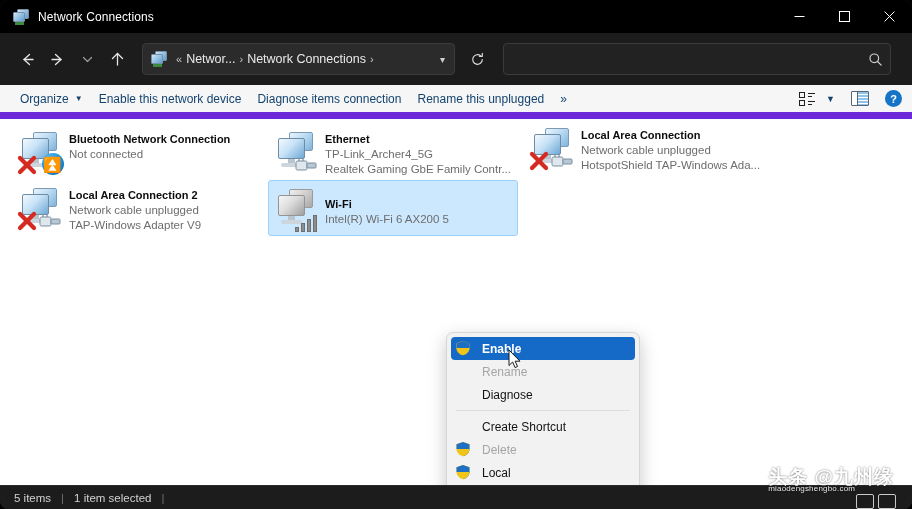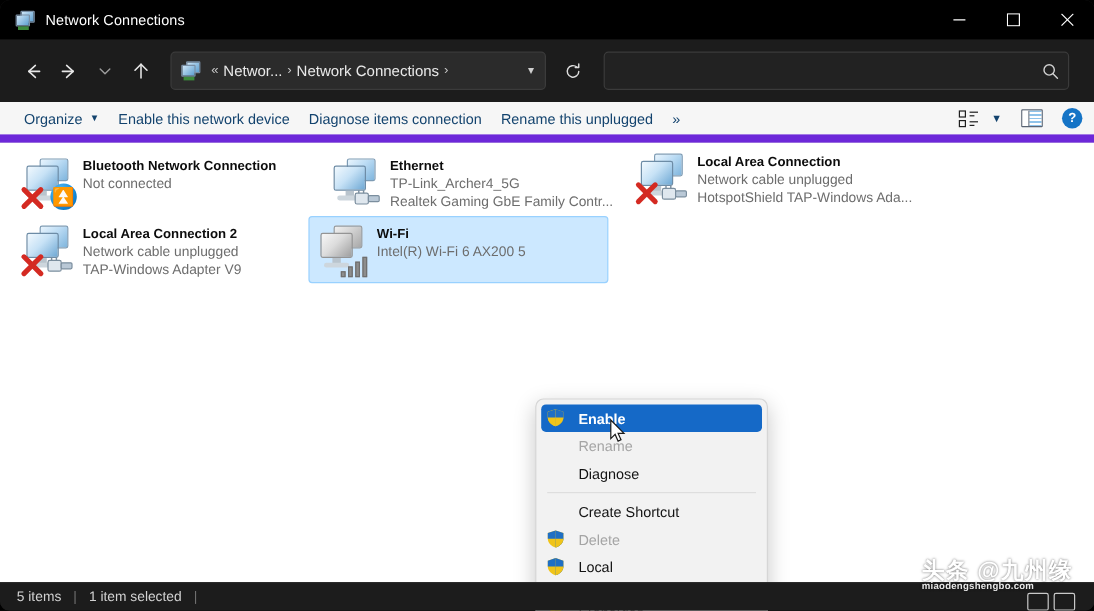--- a/index.html
+++ b/index.html
@@ -344,21 +344,21 @@
     pointer-events: none;
     z-index: 60;
   }
   .wm-main {
     color: #ffffff; font-size: 19px; font-weight: bold;
     letter-spacing: 1px;
     text-shadow: 0 0 2px rgba(0,0,0,.6);
     line-height: 20px;
   }
   .wm-sub {
-    color: #e8e8e8; font-size: 8px; font-weight: bold;
+    color: #e8e8e8; font-size: 8px; font-weight: normal;
     letter-spacing: .2px; margin-top: -3px;
     text-shadow: 0 0 2px rgba(0,0,0,.6);
   }
   .wm-badge {
     position: absolute; right: 16px; bottom: 0px;
     display: flex; gap: 4px;
   }
   .wm-badge span {
     width: 18px; height: 15px;
     border: 1.5px solid #c9c9c9;
@@ -569,21 +569,21 @@
           <line x1="8" y1="4" x2="8" y2="1.5" stroke="#7b8e9e" stroke-width="1.2"></line>
         </svg>
       </div>
       <div class="conn-text">
         <div class="conn-name">Local Area Connection 2</div>
         <div class="conn-status">Network cable unplugged</div>
         <div class="conn-device">TAP-Windows Adapter V9</div>
       </div>
     </div>
 
-    <div class="conn-item selected" style="left:257px; top:61px;">
+    <div class="conn-item selected" style="left:268px; top:61px;align-items:center;">
       <div class="conn-icon icon-gray">
         <span class="mon-back"></span>
           <span class="mon-front"></span>
         <span class="mon-neck"></span>
           <span class="mon-foot"></span>
         <span class="ov-bars">
           <i style="height:5px;"></i>
             <i style="height:9px;"></i>
             <i style="height:13px;"></i>
             <i style="height:17px;"></i>

